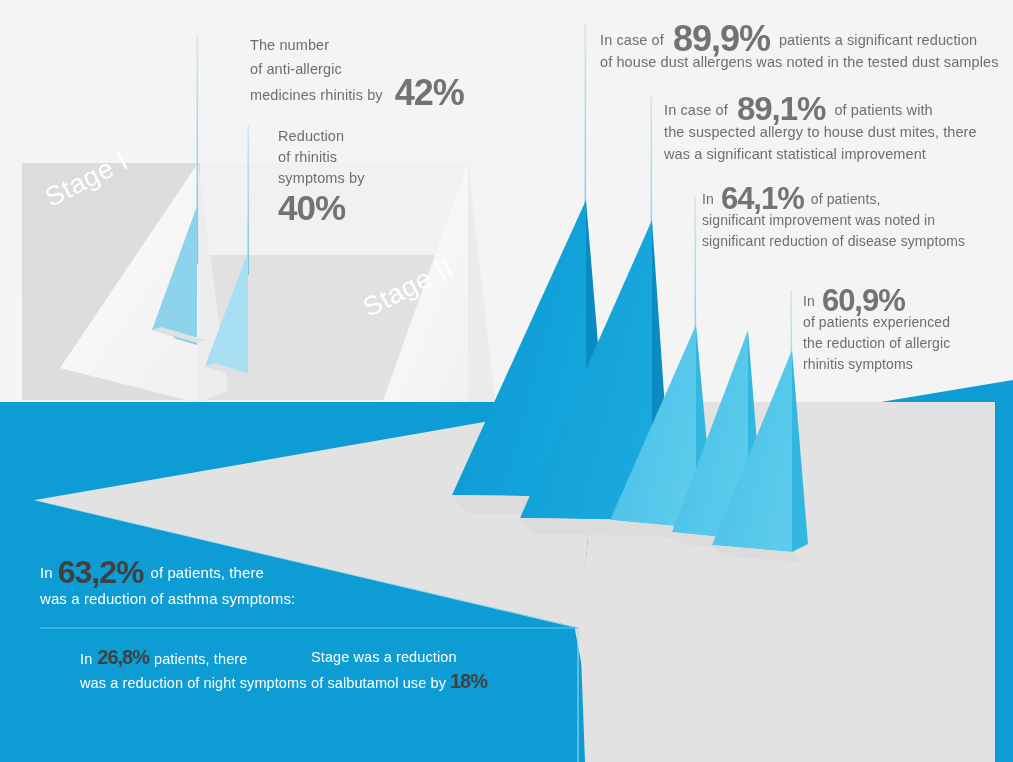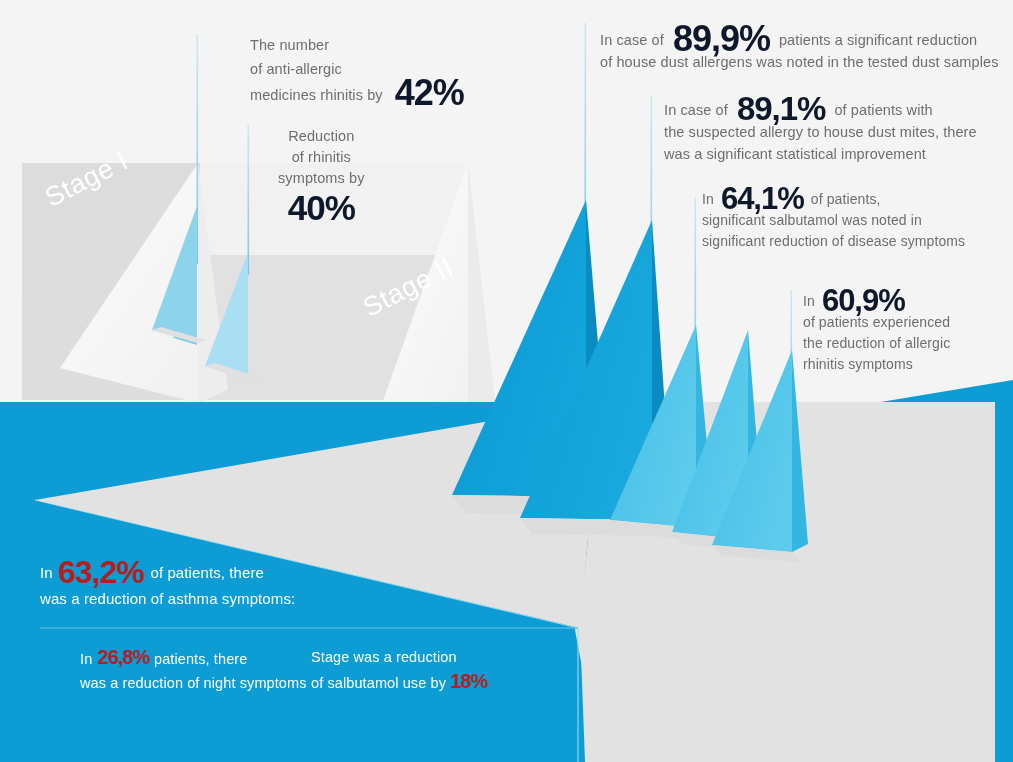--- a/index.html
+++ b/index.html
@@ -24,32 +24,32 @@
   
   .callout{
     position:absolute;
     color:#6d6e71;
     font-size:14.5px;
     line-height:21px;
     letter-spacing:.1px;
     white-space:nowrap;
   }
   .callout .big{
-    color:#0f172a;
+    color:#737373;
     font-weight:bold;
     letter-spacing:-1px;
   }
   .callout.on-blue{ color:#ffffff; }
-  .callout.on-blue .big{ color:#b91c1c; }
+  .callout.on-blue .big{ color:#404040; }
 
   
   #c-42   { left:250px; top:33px;  line-height:24px; }
   #c-42 .big{ font-size:36px; vertical-align:-5px; margin-left:12px;}
 
-  #c-40   { left:278px; top:126px; line-height:21px;text-align:center; }
+  #c-40   { left:278px; top:126px; line-height:21px; }
   #c-40 .big{ font-size:35px; display:block; margin-top:8px; letter-spacing:-1px;}
 
   #c-899  { left:600px; top:28px;  line-height:22px; }
   #c-899 .big{ font-size:36px; vertical-align:-6px; margin:0 9px;}
 
   #c-891  { left:664px; top:98px;  line-height:22px; }
   #c-891 .big{ font-size:33px; vertical-align:-5px; margin:0 9px;}
 
   #c-641  { left:702px; top:188px; line-height:21px; font-size:14px;}
   #c-641 .big{ font-size:31px; vertical-align:-5px; margin:0 7px;}
@@ -220,21 +220,21 @@
   </div>
 
   <div class="callout" id="c-891">
     <span>In case of</span><span class="big">89,1%</span><span>of patients with</span><br>
     <span>the suspected allergy to house dust mites, there</span><br>
     <span>was a significant statistical improvement</span>
   </div>
 
   <div class="callout" id="c-641">
     <span>In</span><span class="big">64,1%</span><span>of patients,</span><br>
-    <span>significant salbutamol was noted in</span><br>
+    <span>significant improvement was noted in</span><br>
     <span>significant reduction of disease symptoms</span>
   </div>
 
   <div class="callout" id="c-609">
     <span>In</span><span class="big">60,9%</span><br>
     <span>of patients experienced</span><br>
     <span>the reduction of allergic</span><br>
     <span>rhinitis symptoms</span>
   </div>
 

